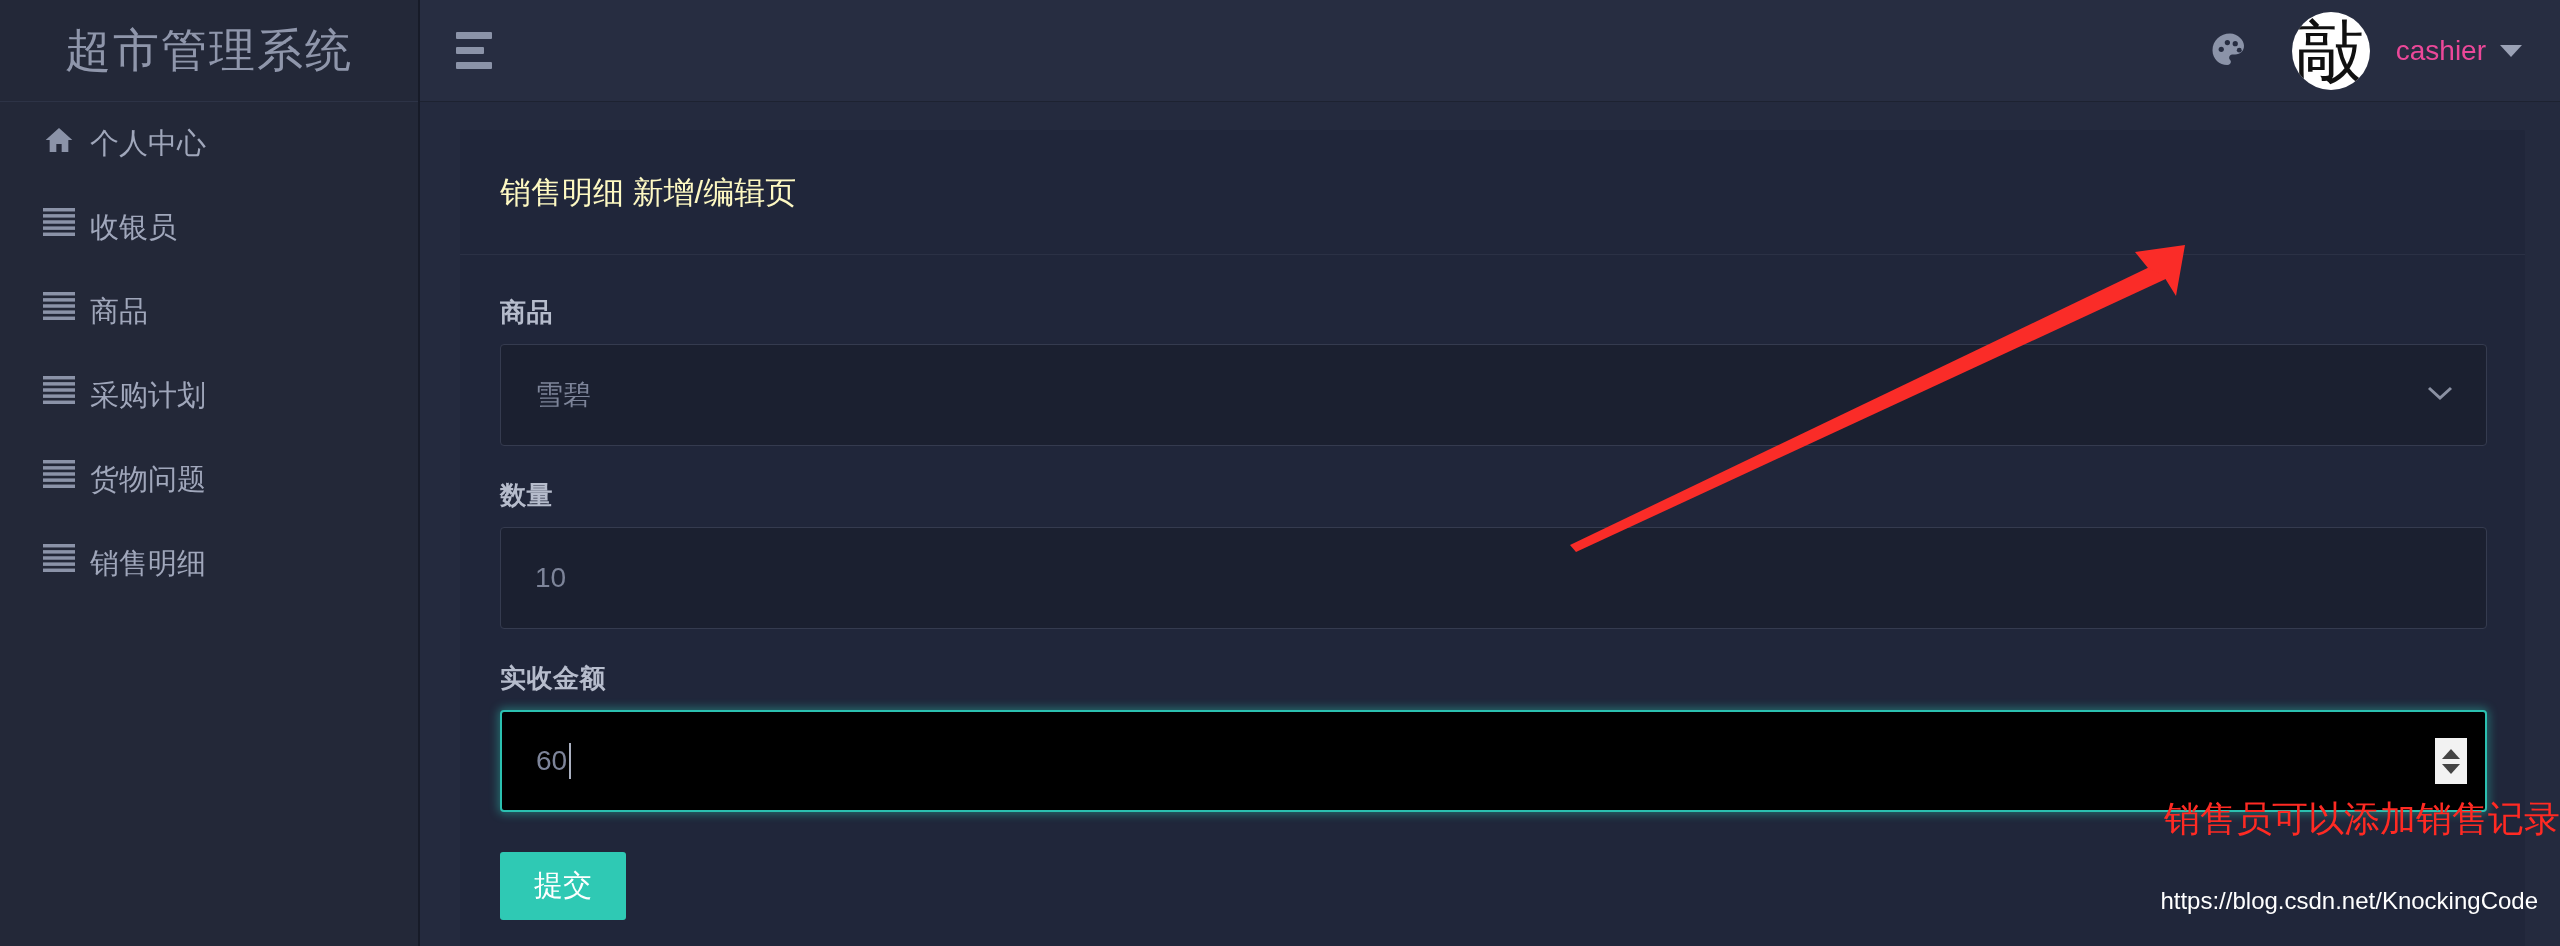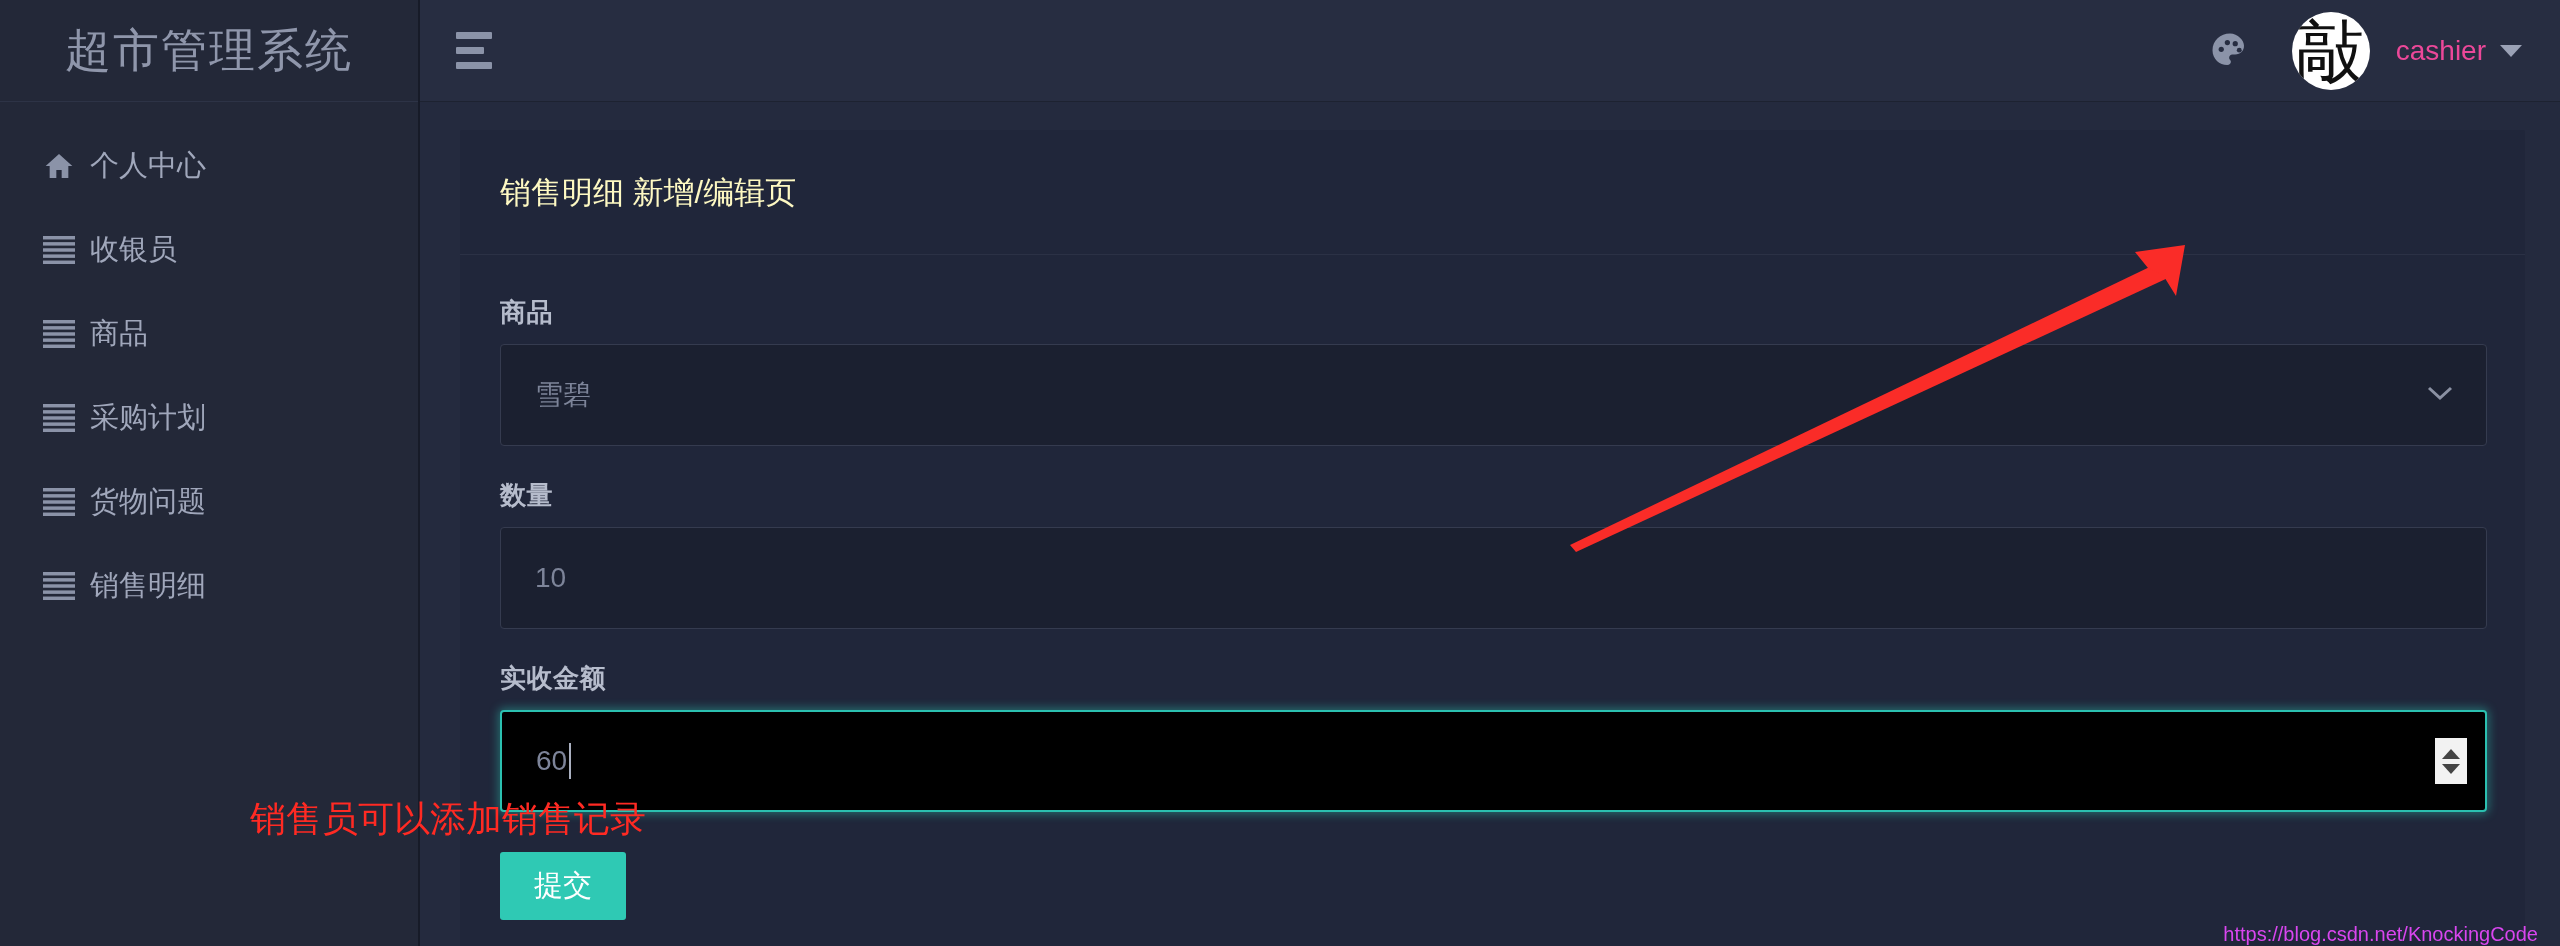--- a/index.html
+++ b/index.html
@@ -36,21 +36,21 @@
   }
   .brand-title {
     font-size: 46px;
     color: #8f96ab;
     letter-spacing: 2px;
     font-weight: 400;
   }
   .nav { padding-top: 22px; }
   .nav-item {
     display: flex;
-    align-items: center;
+    align-items: flex-start;
     height: 84px;
     padding-left: 28px;
     cursor: pointer;
   }
   .nav-icon {
     width: 62px;
     flex: 0 0 62px;
     display: flex;
     align-items: center;
     justify-content: center;
@@ -270,33 +270,33 @@
     left: 0; top: 0;
     width: 2560px; height: 946px;
     pointer-events: none;
     z-index: 40;
   }
   .annot-text {
     position: absolute;
     left: 0;
     top: 795px;
     width: 2560px;
-    text-align: left;
+    text-align: right;
     padding-left: 250px;
     font-size: 36px;
     color: #ff2a23;
     z-index: 41;
     pointer-events: none;
   }
   .watermark {
     position: absolute;
     right: 22px;
-    bottom: 0;
-    font-size: 20px;
-    color: #d946ef;
+    bottom: 31px;
+    font-size: 24px;
+    color: #ffffff;
     z-index: 41;
   }
 </style>
 </head>
 <body>
 
 <div id="app">
 
   <aside class="sidebar">
     <div class="brand">

